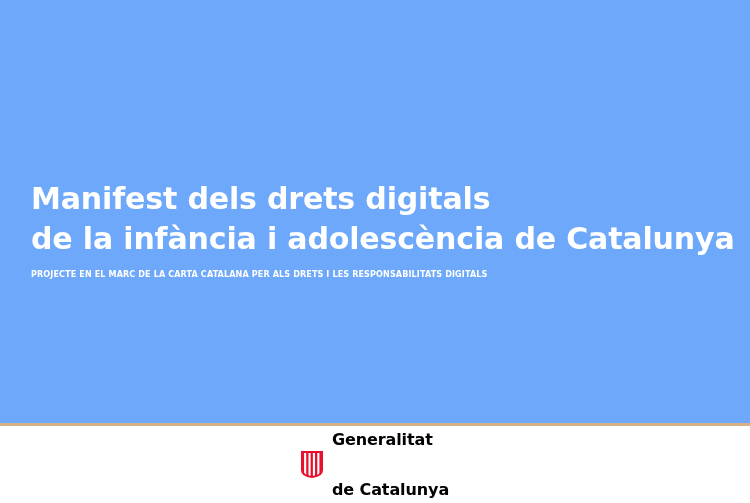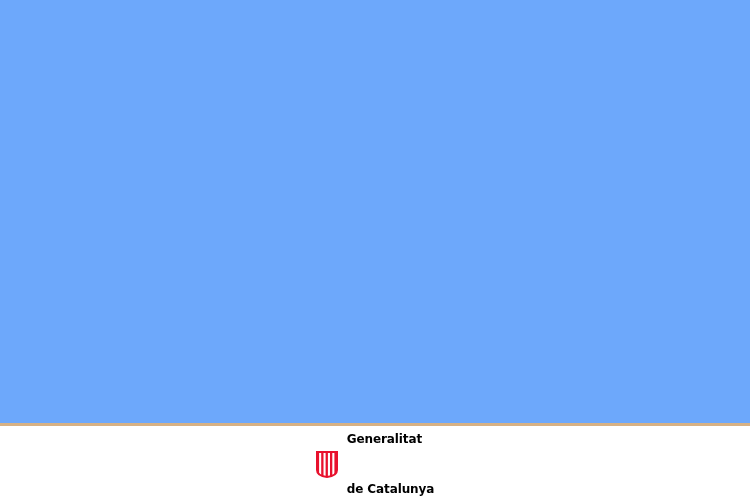--- a/index.html
+++ b/index.html
@@ -103,21 +103,21 @@
     flex: 0 0 auto;
   }
 
   .generalitat-words {
     display: flex;
     flex-direction: column;
     justify-content: center;
     color: #000000;
     font-family: "DejaVu Sans", "Liberation Sans", sans-serif;
     font-weight: bold;
-    font-size: 12px;
+    font-size: 16px;
     line-height: 15px;
     letter-spacing: -0.1px;
     white-space: nowrap;
     gap: 35px;
   }
 
   
   .logo-fundacio {
     gap: 8px;
   }
@@ -146,20 +146,25 @@
   }
 </style>
 </head>
 <body>
 
 <div class="slide">
 
   <div class="hero"></div>
   <div class="hero-divider"></div>
 
+  <div class="title-block">
+    <div class="title-line">Manifest dels drets digitals</div>
+    <div class="title-line">de la infància i adolescència de Catalunya</div>
+    <div class="subtitle">PROJECTE EN EL MARC DE LA CARTA CATALANA PER ALS DRETS I LES RESPONSABILITATS DIGITALS</div>
+  </div>
 
   <div class="footer">
 
     <div class="logo logo-generalitat">
       <svg class="senyera-shield" viewBox="0 0 22 27">
         <defs>
           <clipPath id="shieldClip">
             <path d="M1 1 H21 V19 Q21 25 11 26 Q1 25 1 19 Z"></path>
           </clipPath>
         </defs>

